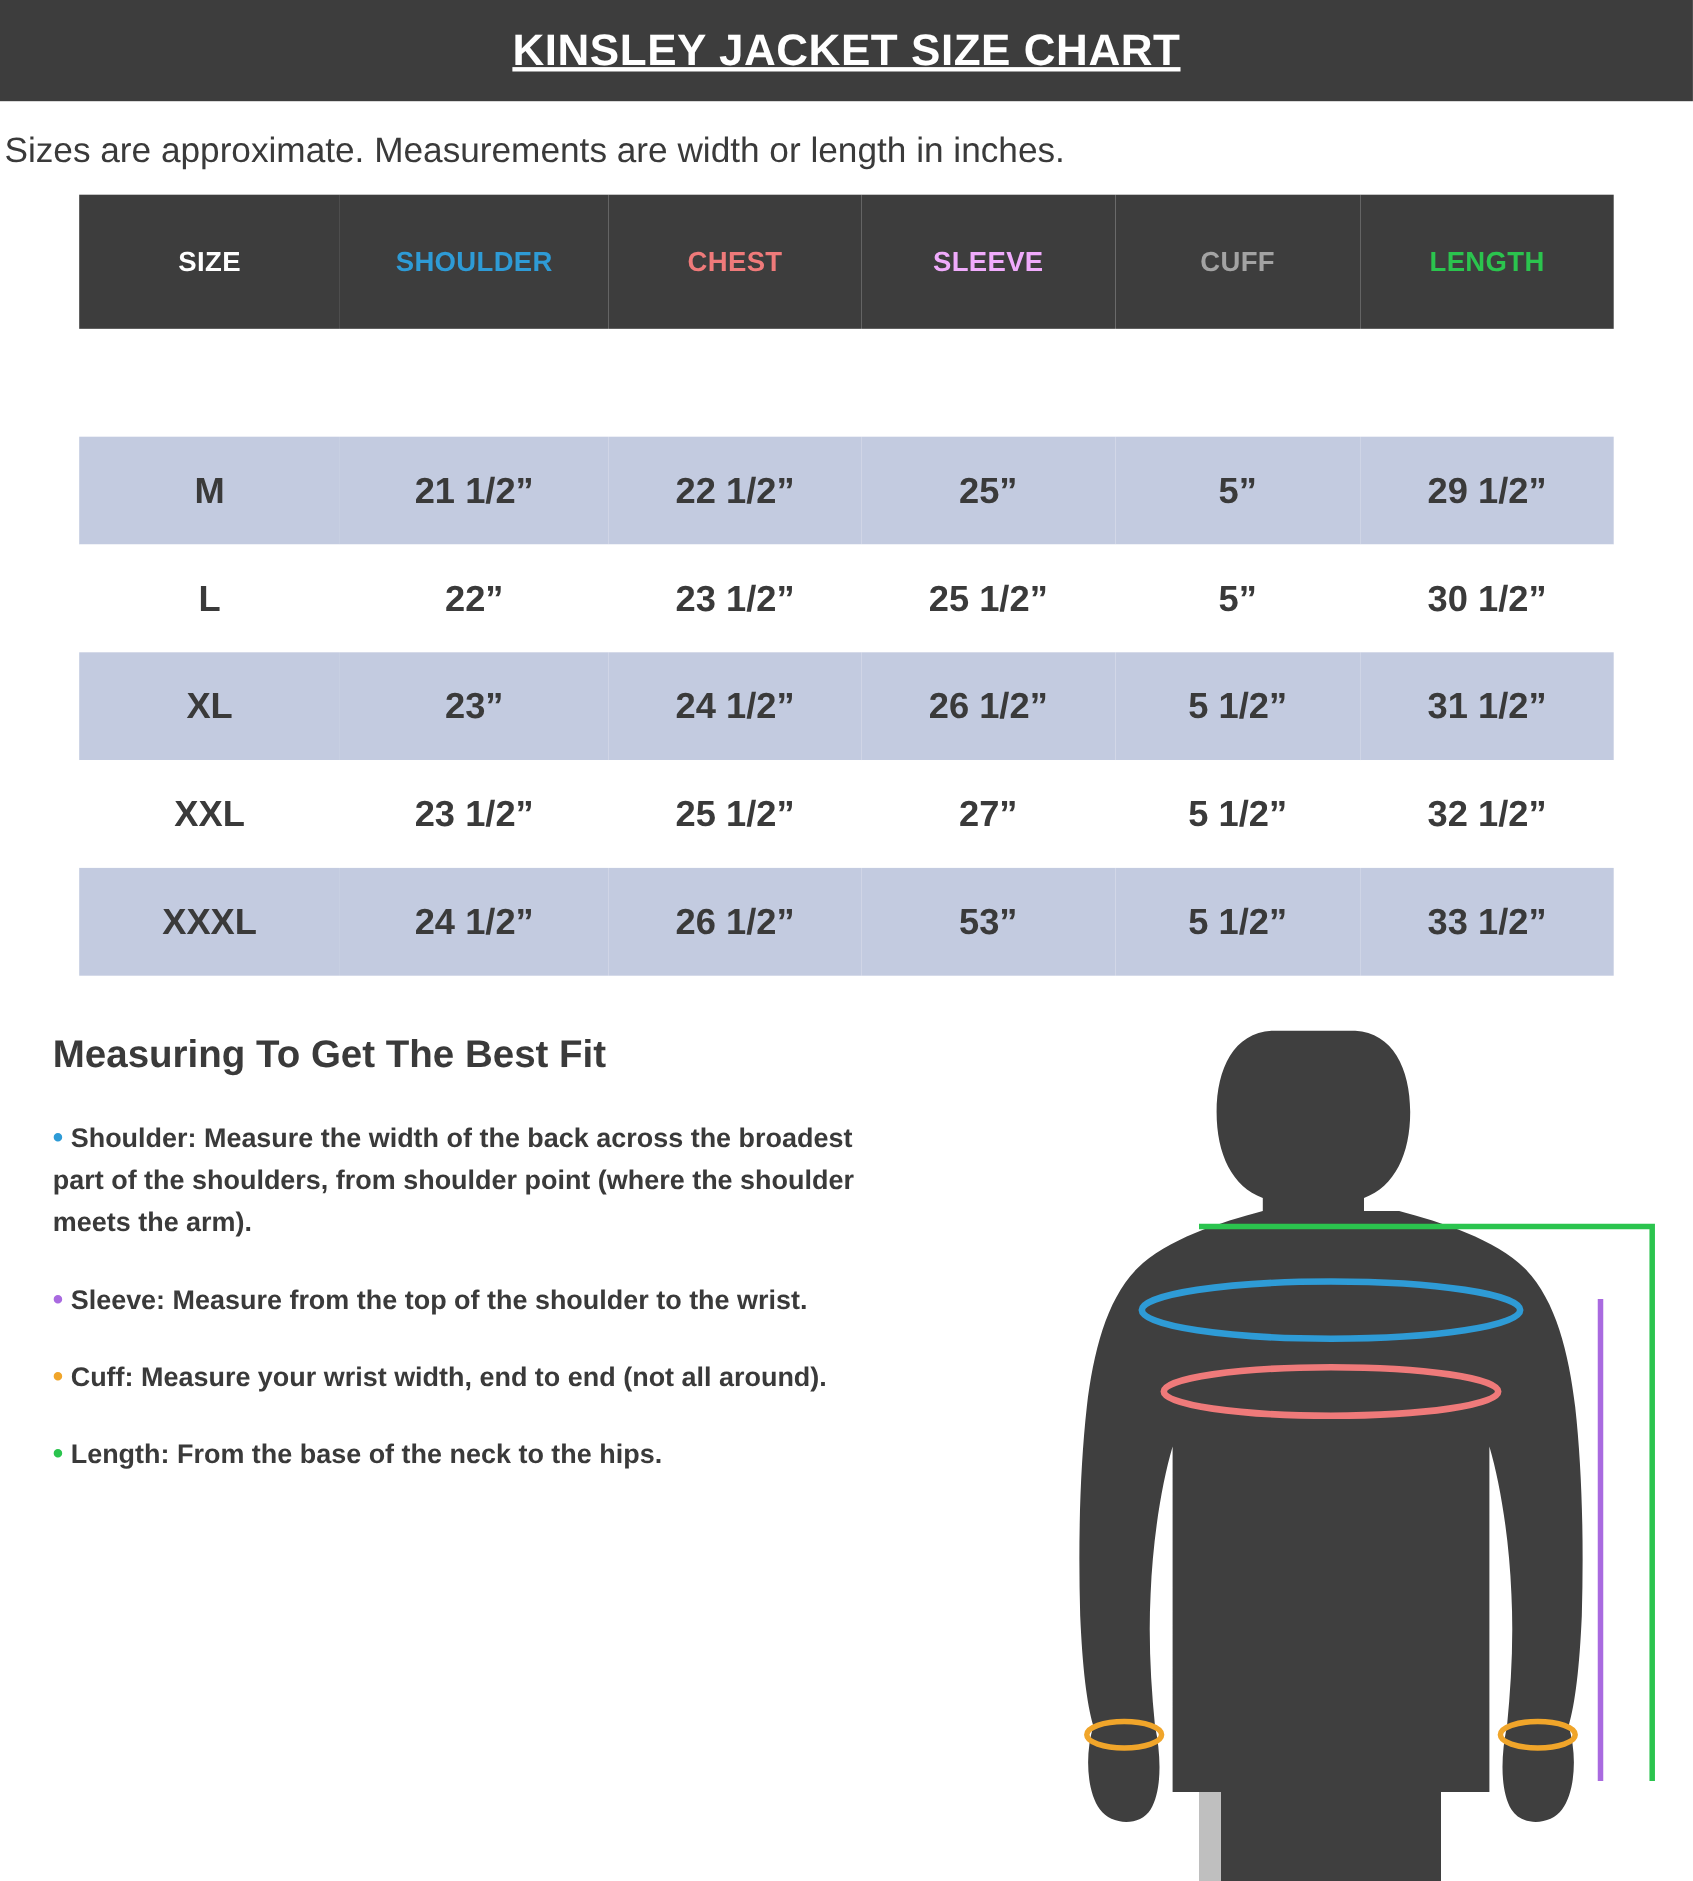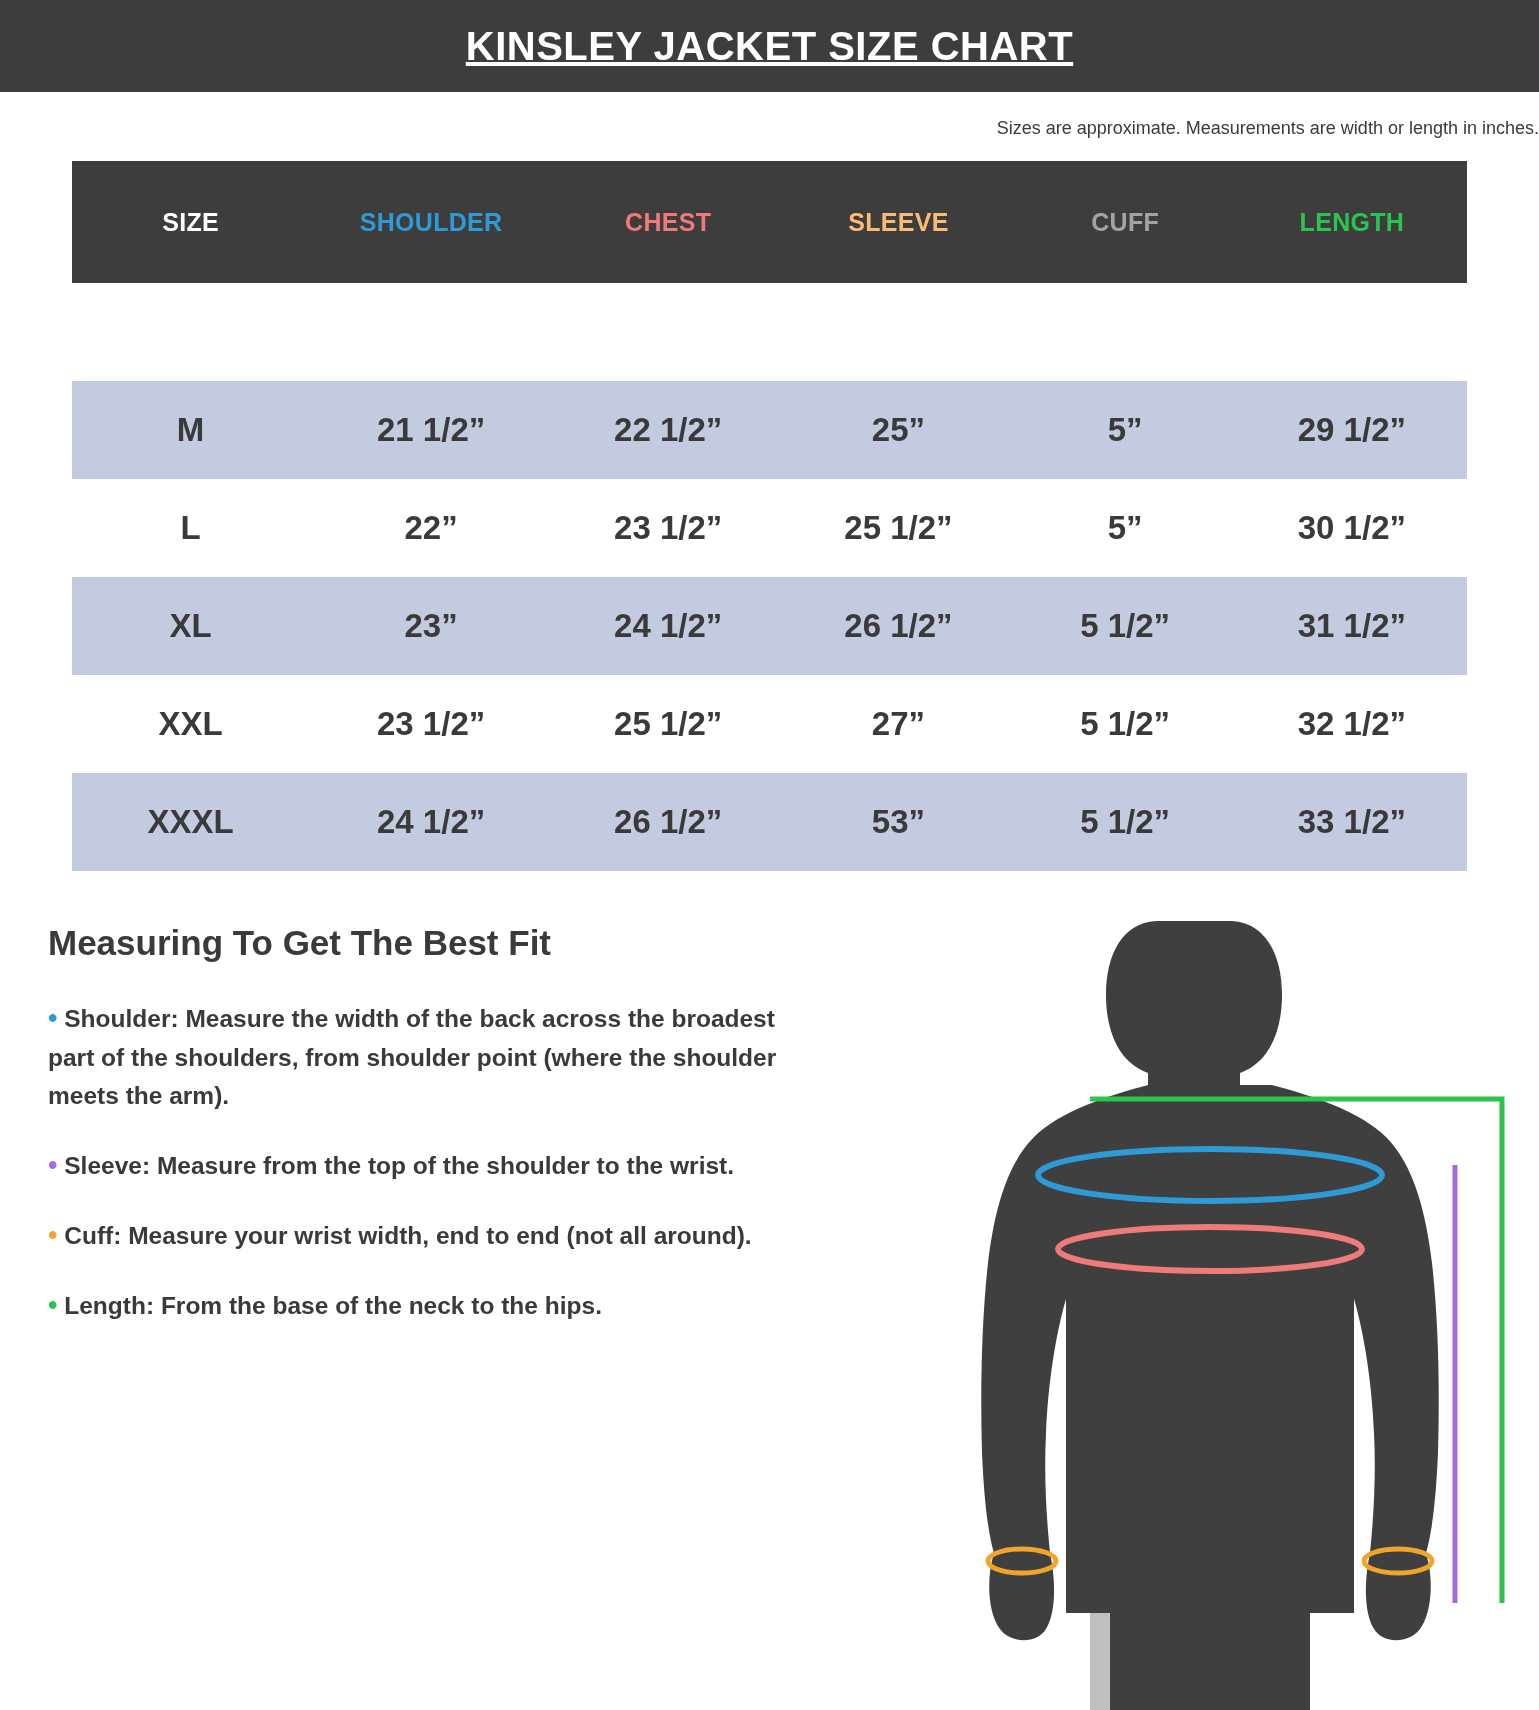--- a/index.html
+++ b/index.html
@@ -27,24 +27,24 @@
   .title-bar h1 {
     margin: 0;
     color: #ffffff;
     font-size: 40px;
     font-weight: bold;
     letter-spacing: 0.5px;
     font-family: "Liberation Sans", sans-serif;
     text-decoration: underline;
   }
   .subtitle {
-    text-align: right;
-    font-size: 18px;
-    color: #3a3a3a;
-    padding: 26px 0 22px 14px;
+    text-align: left;
+    font-size: 32px;
+    color: #3a3a3a;
+    padding: 26px 0 22px 4px;
   }
 
   
   .table-wrap {
     padding: 0 72px;
   }
   table.size-table {
     width: 100%;
     border-collapse: collapse;
     table-layout: fixed;
@@ -128,21 +128,21 @@
 </div>
 <div class="subtitle">Sizes are approximate. Measurements are width or length in inches.</div>
 
 <div class="table-wrap">
   <table class="size-table">
     <thead>
       <tr>
         <th class="c-size">SIZE</th>
         <th class="c-1" style="color:#2e9bd6">SHOULDER</th>
         <th class="c-2" style="color:#ef7a7a">CHEST</th>
-        <th class="c-3" style="color:#fdba74">SLEEVE</th>
+        <th class="c-3" style="color:#f0abfc">SLEEVE</th>
         <th class="c-4" style="color:#a3a3a3">CUFF</th>
         <th class="c-5" style="color:#2bc44e">LENGTH</th>
       </tr>
     </thead>
     <tbody>
       <tr class="spacer-row">
         <td colspan="6"></td>
       </tr>
 
       <tr class="shade">

